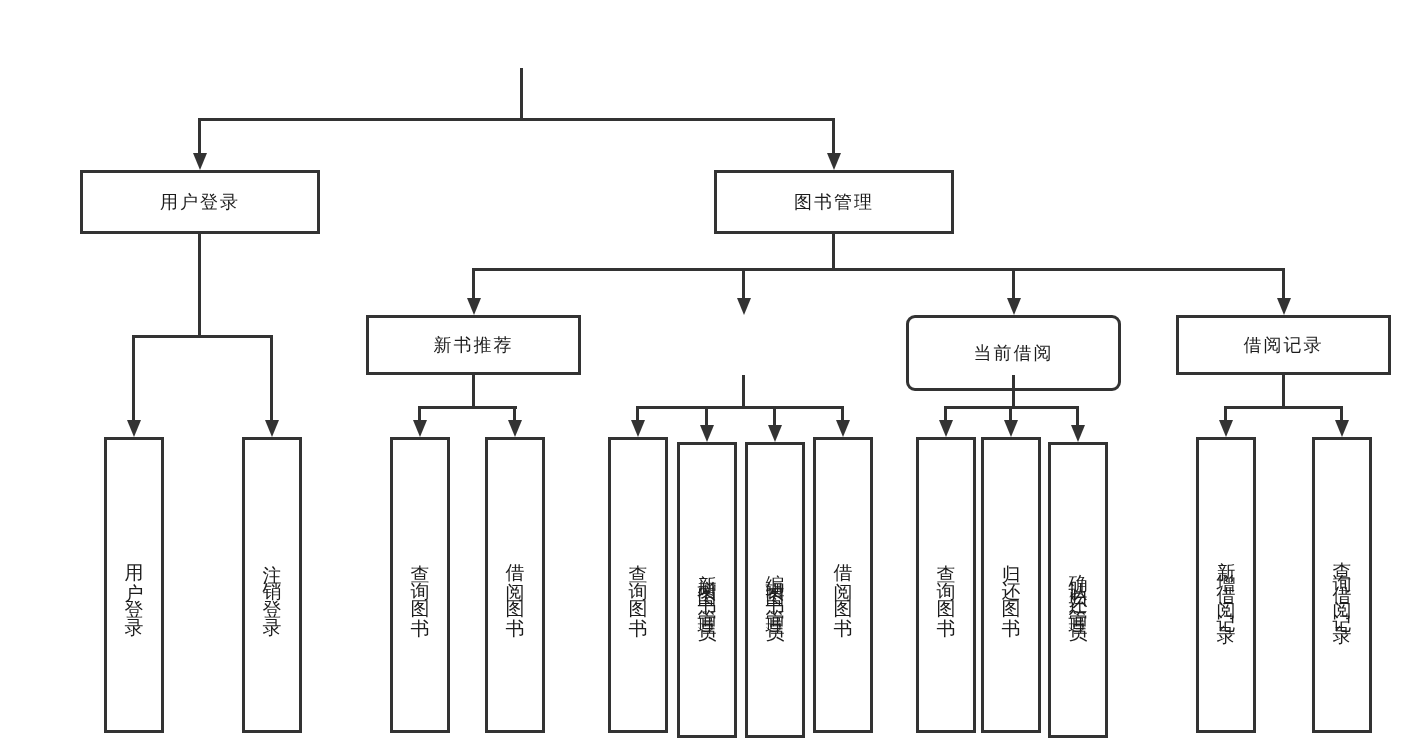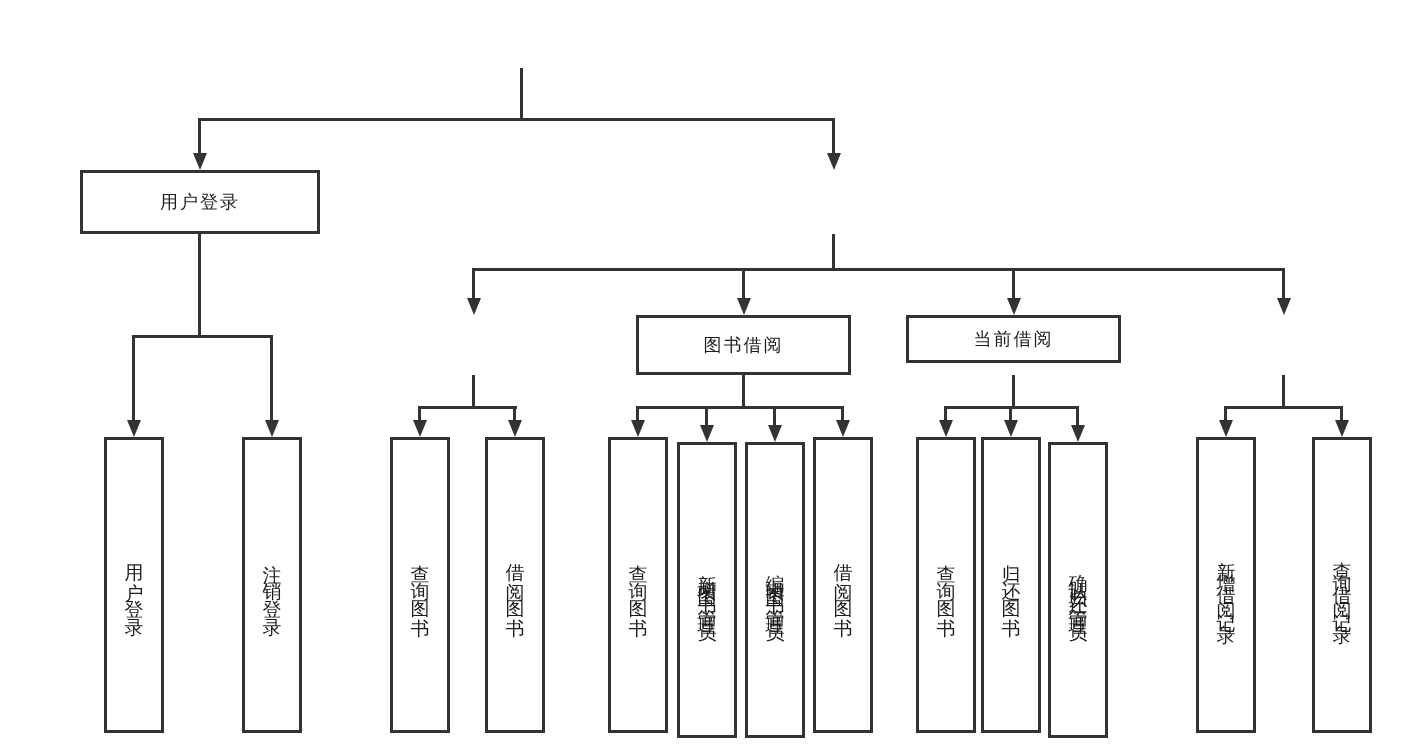--- a/index.html
+++ b/index.html
@@ -35,23 +35,25 @@
     font-size:22px;color:#c2c2c2;letter-spacing:1px;white-space:nowrap;
   }
 </style>
 </head>
 <body>
 
 <div class="canvas">
 
 
   <div class="box" style="left:80px;top:170px;width:240px;height:64px;">用户登录</div>
+  <div class="box" style="left:714px;top:170px;width:240px;height:64px;">图书管理</div>
 
-  <div class="box" style="left:636px;top:315px;width:215px;height:60px;">图书借阅</div>
-  <div class="box" style="left:906px;top:315px;width:215px;height:48px;">当前借阅</div>
+  <div class="box" style="left:366px;top:315px;width:215px;height:60px;">新书推荐</div>
+  <div class="box" style="left:906px;top:315px;width:215px;height:76px;border-radius:9px;">当前借阅</div>
+  <div class="box" style="left:1176px;top:315px;width:215px;height:60px;">借阅记录</div>
 
   <div class="vbox ls4" style="left:104px;">用户登录</div>
   <div class="vbox ls4" style="left:242px;">注销登录</div>
 
   <div class="vbox ls4" style="left:390px;">查询图书</div>
   <div class="vbox ls4" style="left:485px;">借阅图书</div>
 
   <div class="vbox ls4" style="left:608px;">查询图书</div>
   <div class="vbox lslong shift" style="left:677px;">新增图书（管理员）</div>
   <div class="vbox lslong shift" style="left:745px;">编辑图书（管理员）</div>

